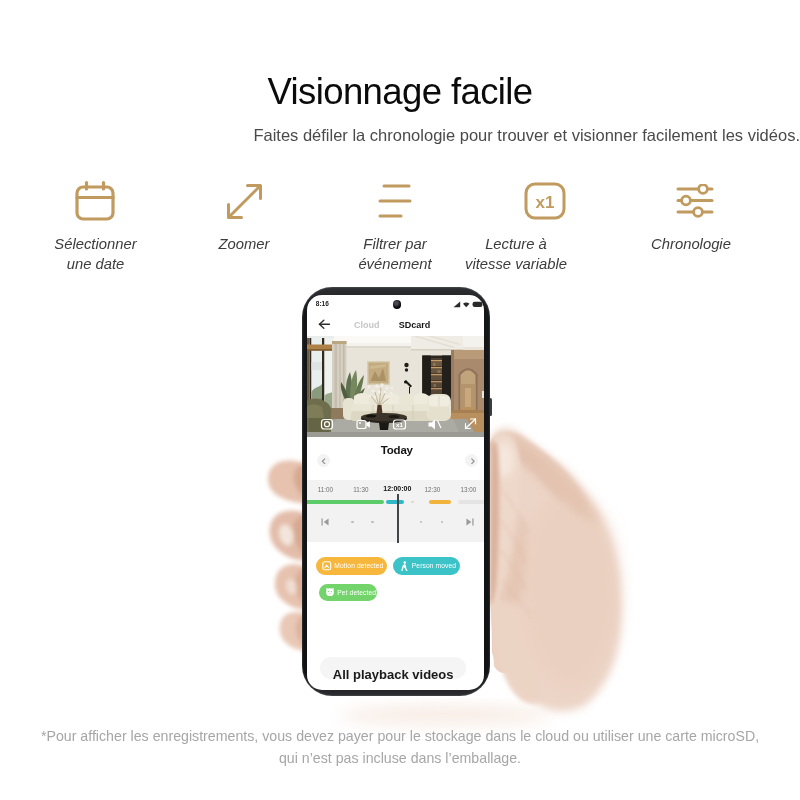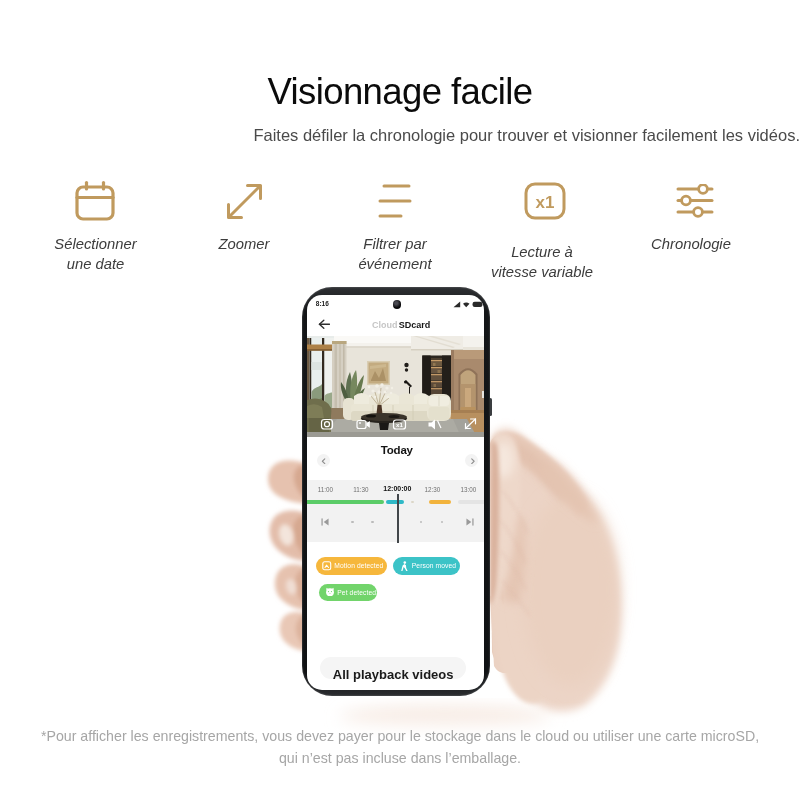--- a/index.html
+++ b/index.html
@@ -37,21 +37,21 @@
   <line x1="2" y1="33" x2="23" y2="33"></line>
 </svg>
 
 <div class="cap" style="left:335px;top:234px;width:120px;">Filtrer par<br>événement</div>
 
 <svg class="abs" style="left:524px;top:182px;" width="42" height="38" viewBox="0 0 42 38" fill="none">
   <rect x="2" y="2" width="38" height="34" rx="9" stroke="#c09a5e" stroke-width="3"></rect>
   <text x="21" y="26" text-anchor="middle" font-family="Liberation Sans" font-size="17" font-weight="bold" fill="#c09a5e">x1</text>
 </svg>
 
-<div class="cap" style="left:482px;top:234px;width:120px;margin-top:8px;">Lecture à<br>vitesse variable</div>
+<div class="cap" style="left:456px;top:234px;width:120px;">Lecture à<br>vitesse variable</div>
 
 <svg class="abs" style="left:676px;top:184px;" width="38" height="34" viewBox="0 0 38 34" fill="none" stroke="#c09a5e">
   <line x1="2" y1="5" x2="36" y2="5" stroke-width="3" stroke-linecap="round"></line>
   <line x1="2" y1="16.5" x2="36" y2="16.5" stroke-width="3" stroke-linecap="round"></line>
   <line x1="2" y1="28" x2="36" y2="28" stroke-width="3" stroke-linecap="round"></line>
   <circle cx="27" cy="5" r="4.4" fill="#fff" stroke-width="2.8"></circle>
   <circle cx="10" cy="16.5" r="4.4" fill="#fff" stroke-width="2.8"></circle>
   <circle cx="22" cy="28" r="4.4" fill="#fff" stroke-width="2.8"></circle>
 </svg>
 
@@ -153,21 +153,21 @@
     </g>
   </svg>
 
   <div class="abs" style="left:86px;top:5.6px;width:8.5px;height:8.5px;border-radius:50%;background:radial-gradient(circle at 40% 35%,#4a4a52 0 18%,#0a0a0c 60%);"></div>
 
   <svg class="abs" style="left:11px;top:24.8px;" width="12.5" height="10.5" viewBox="0 0 14 12" fill="none" stroke="#2e2e2e" stroke-width="1.6" stroke-linecap="round" stroke-linejoin="round">
     <line x1="1.5" y1="6" x2="13" y2="6"></line>
     <polyline points="6.5,1.5 1.5,6 6.5,10.5"></polyline>
   </svg>
 
-  <div class="abs" style="left:58px;top:25.3px;width:40px;text-align:center;font-size:9px;font-weight:bold;color:#c6c6c6;">Cloud</div>
+  <div class="abs" style="left:40px;top:25.3px;width:40px;text-align:center;font-size:9px;font-weight:bold;color:#c6c6c6;">Cloud</div>
 
   <div class="abs" style="left:92px;top:25.3px;width:40px;text-align:left;font-size:9px;font-weight:bold;color:#161616;">SDcard</div>
 
   <svg class="abs" style="left:0;top:41.8px;" width="177.6" height="101" viewBox="0 0 177.6 101" preserveAspectRatio="none">
 
     <rect x="0" y="0" width="177.6" height="101" fill="#e8e4da"></rect>
 
     <rect x="0" y="0" width="177.6" height="11" fill="#f4f2ed"></rect>
     <rect x="24" y="0" width="96" height="7" fill="#faf9f6"></rect>
     <rect x="0" y="10.2" width="116" height="1.5" fill="#d9d3c6"></rect>

